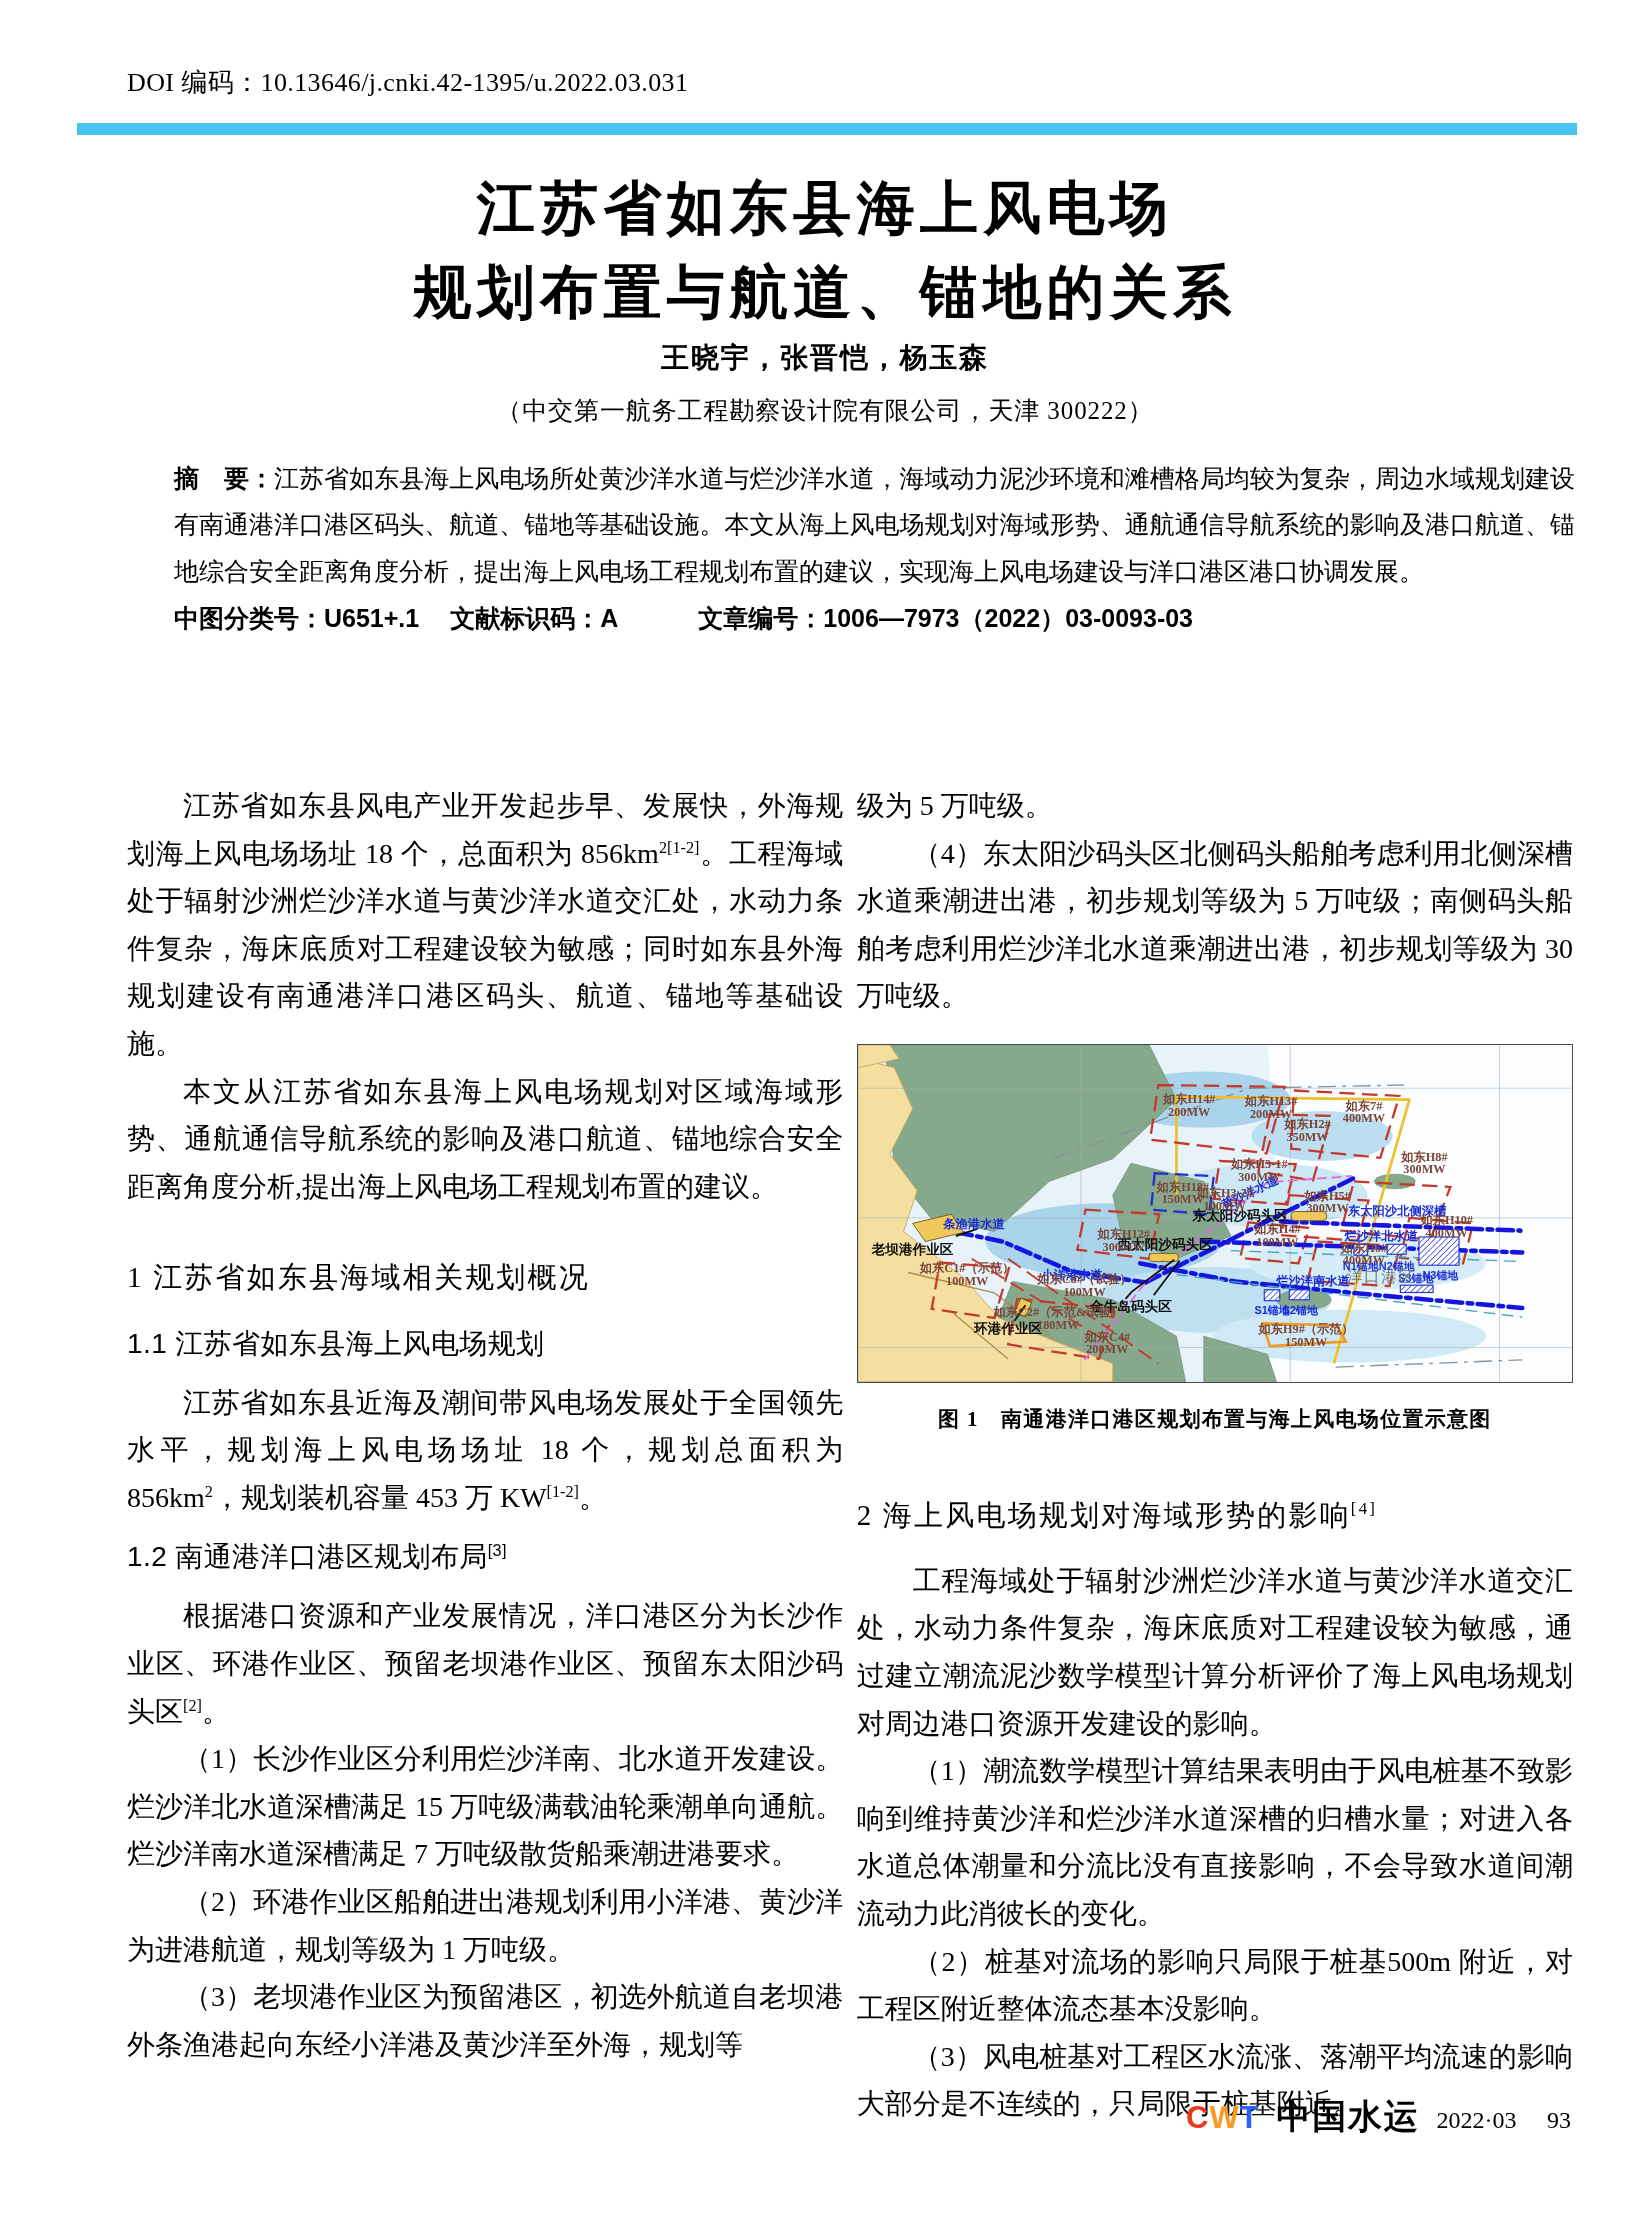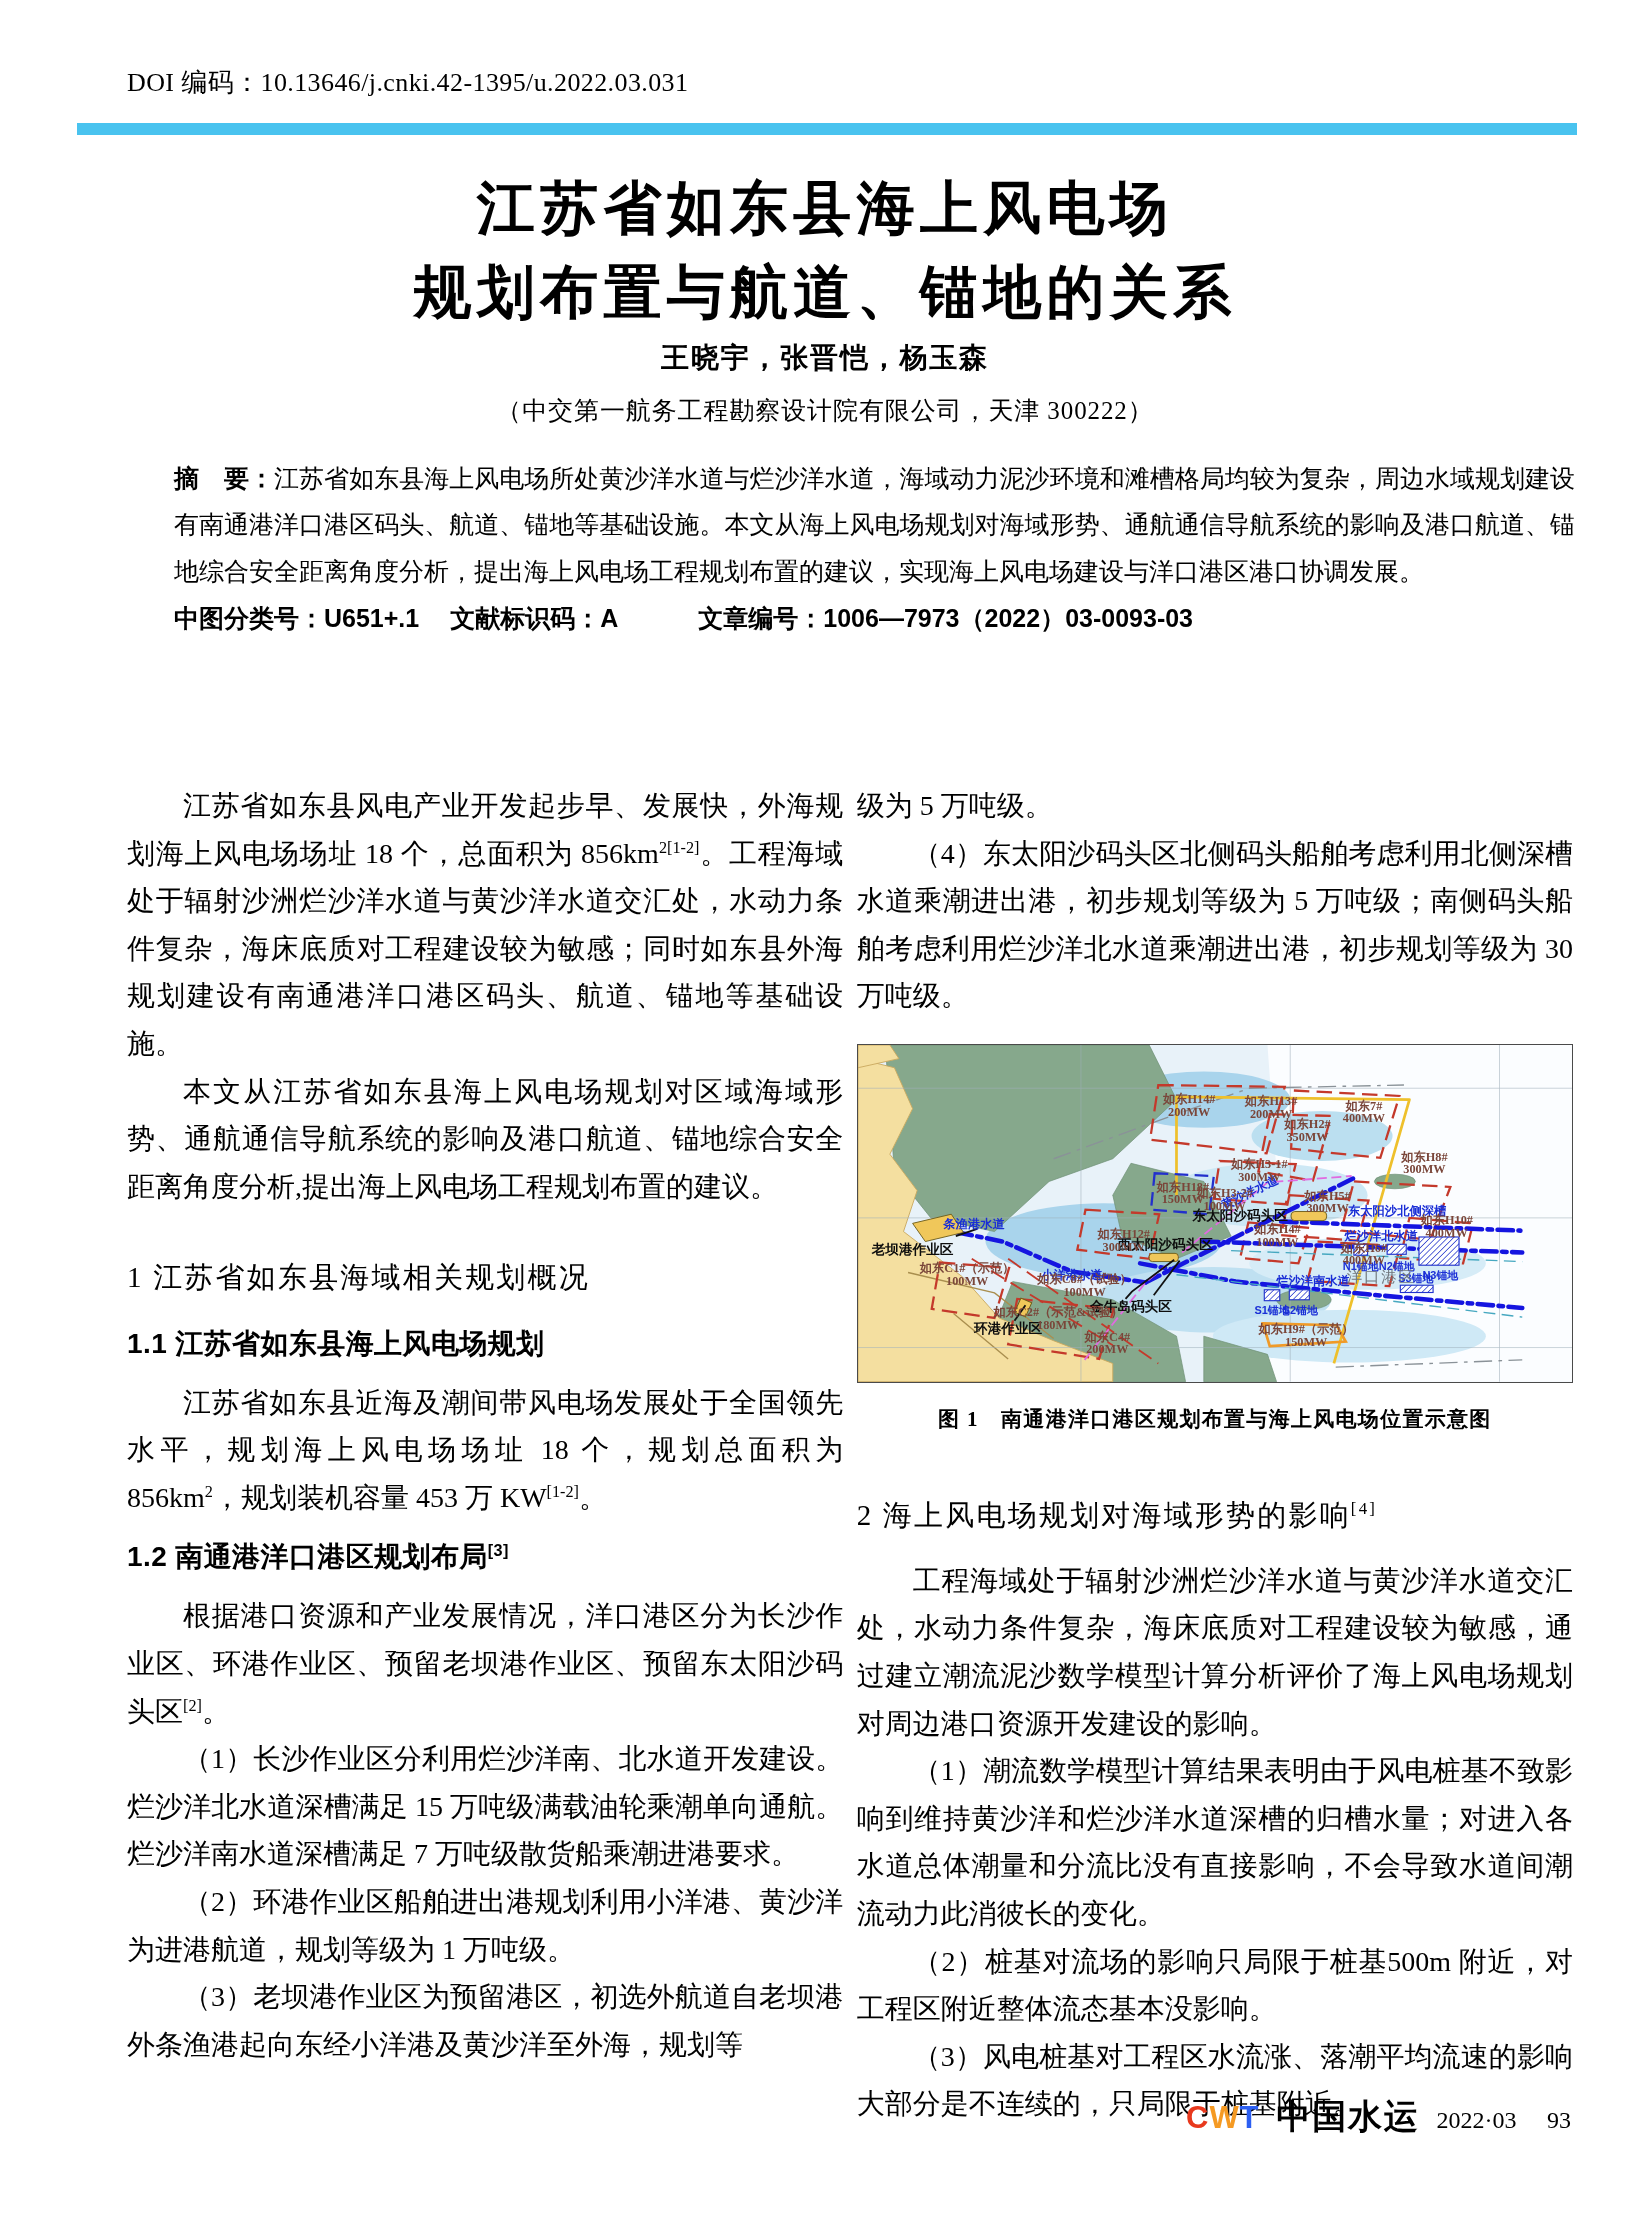--- a/index.html
+++ b/index.html
@@ -18,21 +18,21 @@
   .metaline{margin-top:4.5px;}
   .metaline .val{font-family:"Liberation Sans","DejaVu Sans",sans-serif;font-weight:700;margin-top:12px;}
   .gap1{display:inline-block;width:31px;}
   .gap2{display:inline-block;width:80px;}
   .cols{position:absolute;top:782px;left:127px;width:1446px;display:flex;gap:13.4px;}
   .col{flex:1 1 0;font-size:28px;line-height:1.7;text-align:justify;}
   .col p{margin:0;text-indent:2em;}
   .col p.noindent{text-indent:0;}
   .col h2{margin:43px 0 17px 0;font-size:29px;font-weight:400;letter-spacing:2.2px;
           font-family:"Liberation Serif","DejaVu Serif",serif;text-indent:0;}
-  .col h3{margin:11.6px 0 11.6px 0;font-size:28px;font-weight:700;letter-spacing:0.4px;
+  .col h3{margin:11.6px 0 11.6px 0;font-size:28px;font-weight:400;letter-spacing:0.4px;
           font-family:"Liberation Sans","DejaVu Sans",sans-serif;text-indent:0;}
   sup{font-size:0.58em;line-height:0;}
   figure.mapfig{margin:24.5px 0 0 0;}
   .mapframe{border:1.3px solid #4a4a4a;background:#eaf4fb;}
   .mapframe svg{display:block;width:100%;height:auto;}
   figcaption{margin-top:18.7px;text-align:center;font-size:21px;font-weight:700;
              letter-spacing:1.3px;font-family:"Liberation Serif","DejaVu Serif",serif;}
   .sec2{margin-top:53px !important;}
   .footer{position:absolute;top:2094px;right:79px;display:flex;align-items:baseline;gap:17px;}
   .cwt{font-family:"Liberation Sans","DejaVu Sans",sans-serif;font-weight:700;font-size:31px;letter-spacing:0.9px;}

